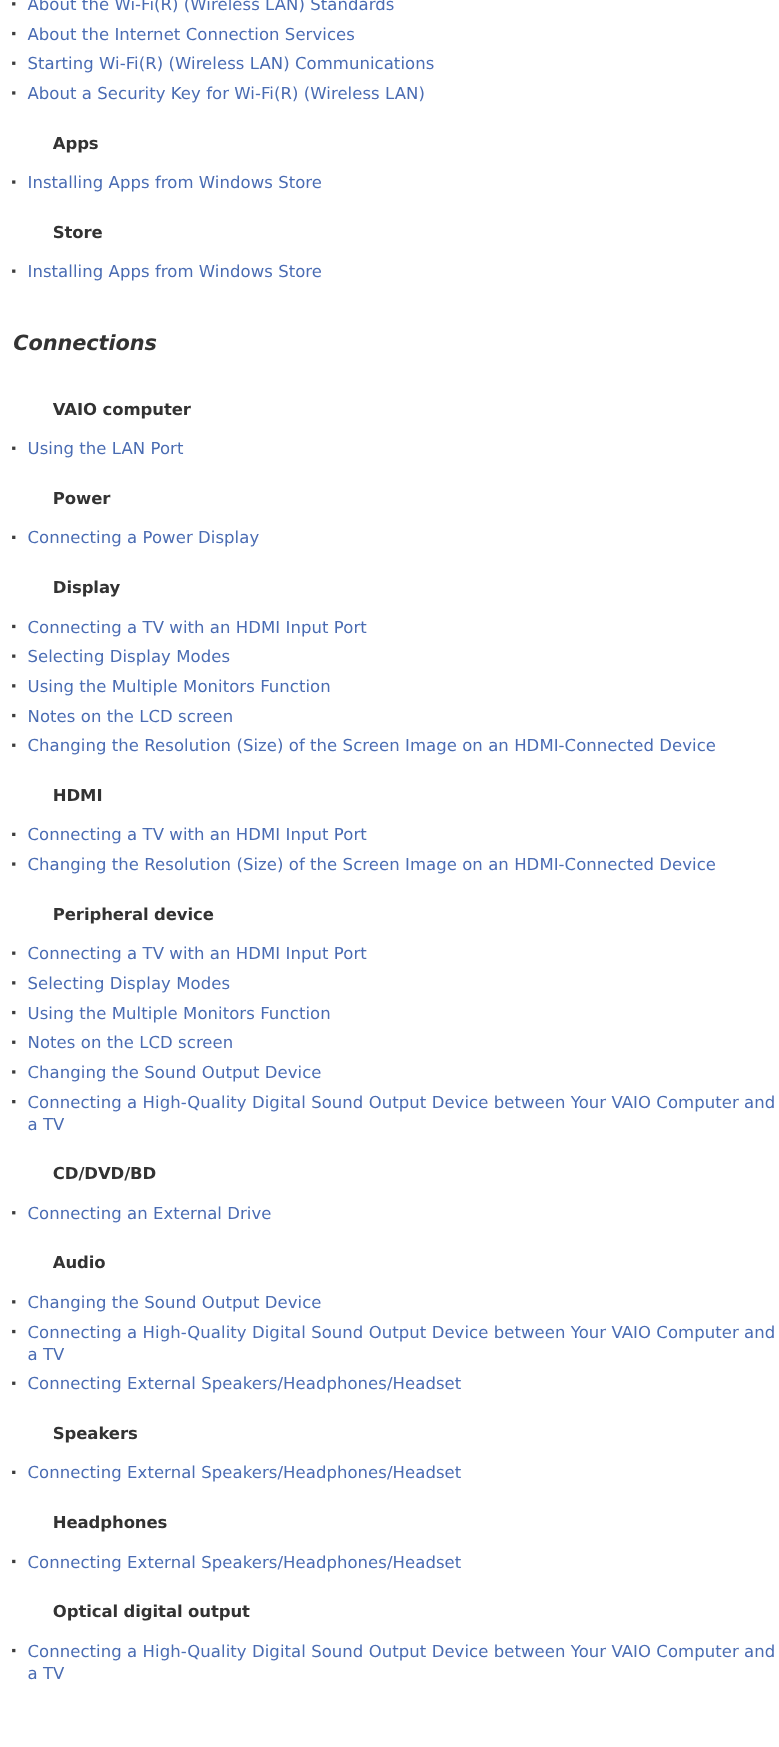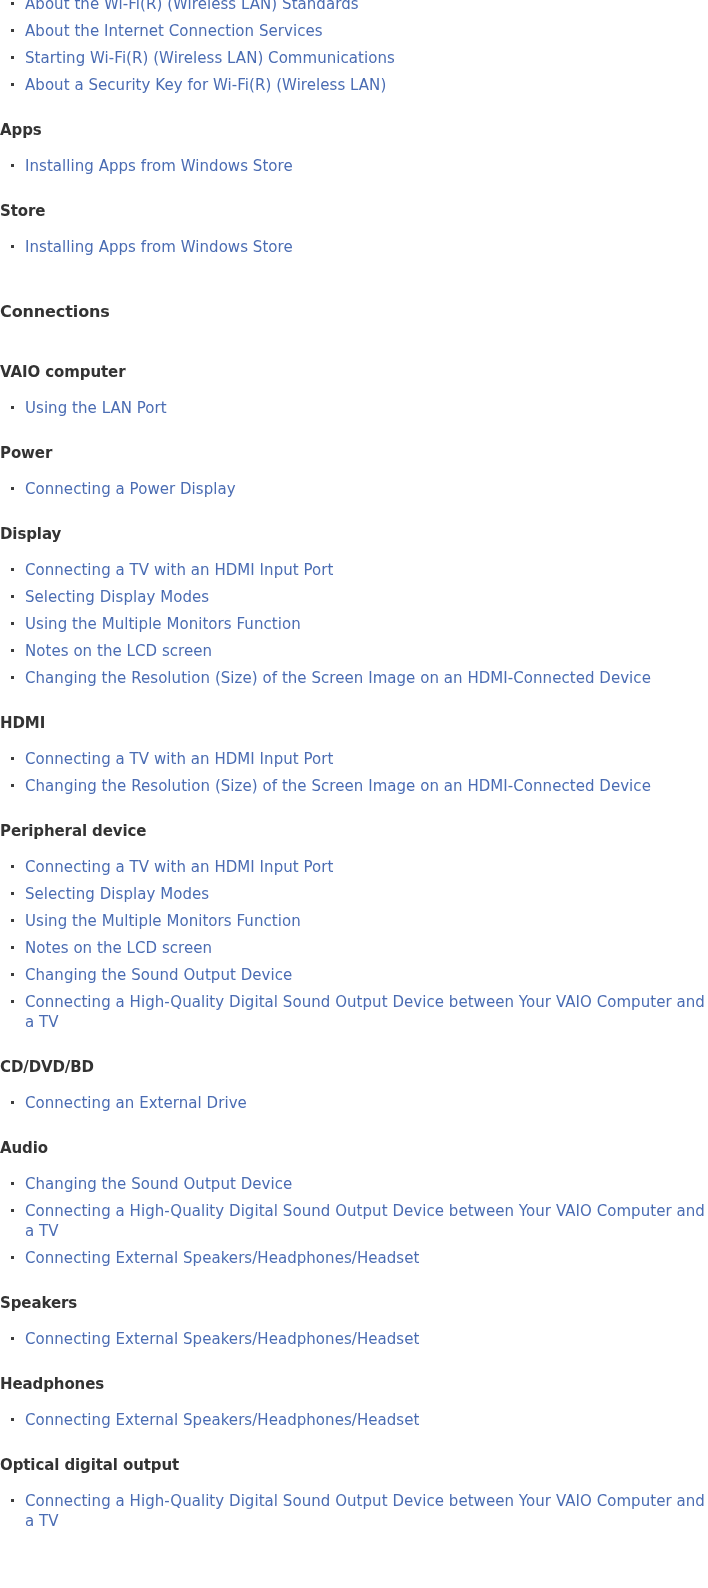--- a/index.html
+++ b/index.html
@@ -19,35 +19,37 @@
   #page {
     position: relative;
     width: 708px;
     
     margin-top: -13px;
     padding: 0;
   }
 
   
   .h2 {
-    font-size: 16px;
+    font-size: 19px;
     font-weight: bold;
     color: #333333;
     letter-spacing: -0.1px;
-    margin: 0;
+    margin: 12px;
     padding: 0 0 0 0;
     line-height: 22px;
+    font-style: italic;
   }
   .h3 {
     font-size: 15px;
     font-weight: bold;
     color: #333333;
     letter-spacing: -0.1px;
     margin: 0;
     line-height: 18px;
+    padding-left: 48px;
   }
 
   
   .section-major { margin-top: 44px; }
   .section-major .h2 { margin-bottom: 0; }
 
   .group { margin-top: 26px; }
   .group.first { margin-top: 40px; }
 
   

